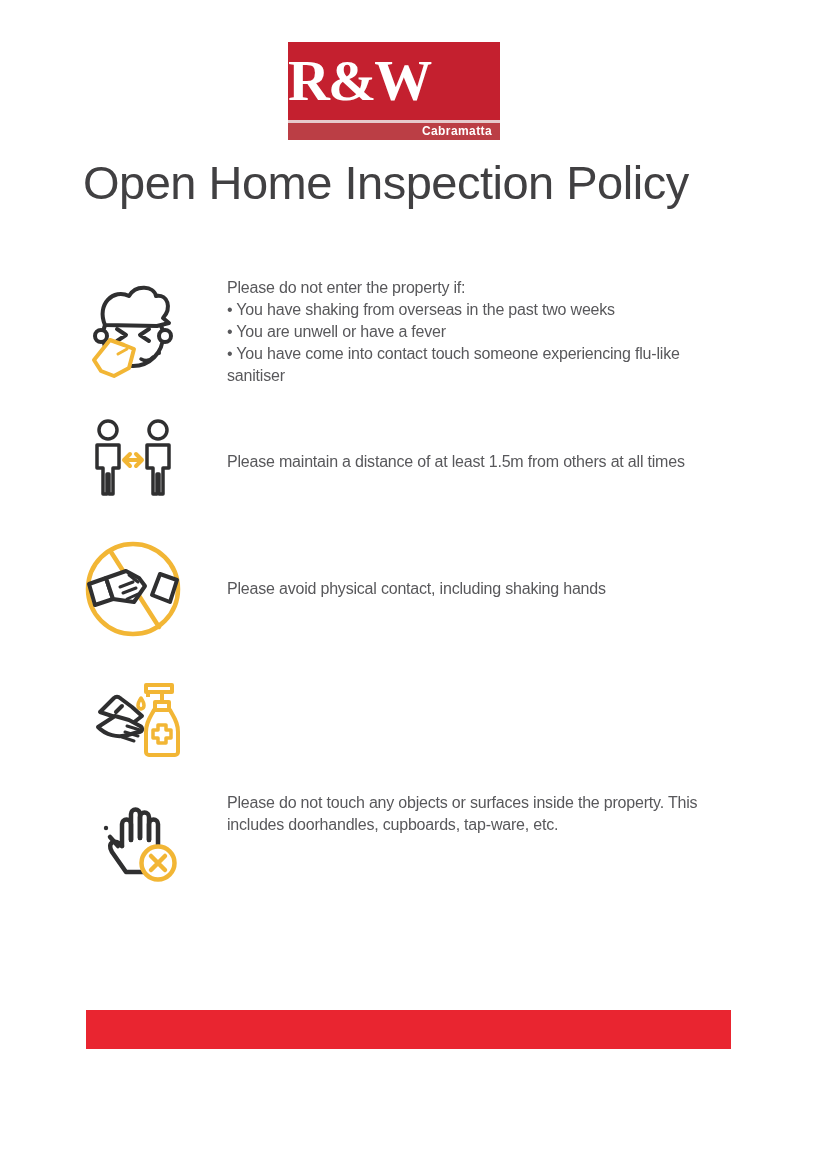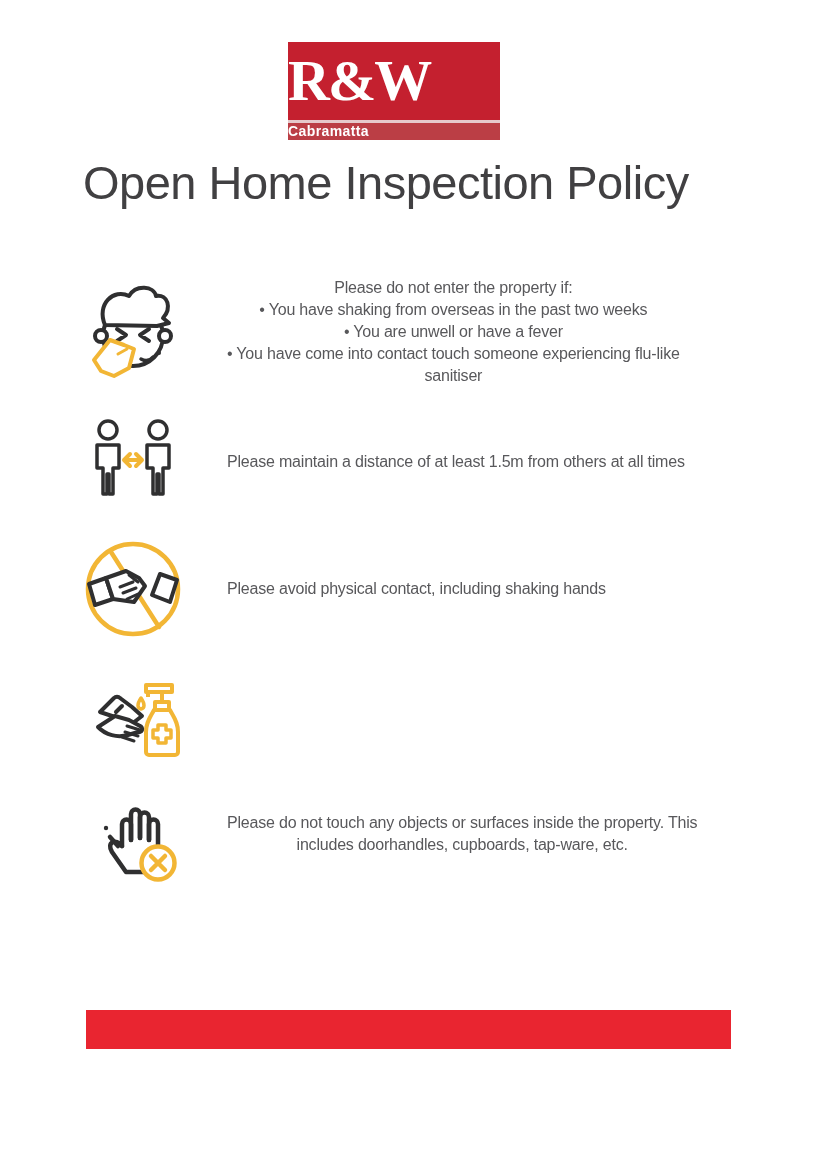--- a/index.html
+++ b/index.html
@@ -9,31 +9,31 @@
   }
   
   .logo { position:absolute; left:288px; top:42px; width:212px; height:98px; }
   .logo-main { height:78px; background:#C4202F; display:flex; align-items:center; justify-content:flex-start; }
   .logo-brand {
     color:#ffffff; font-family:"Liberation Serif", serif; font-weight:bold;
     font-size:58px; letter-spacing:-2px; line-height:1;
   }
   .logo-sep { height:3px; background:#e6c9cb; }
   .logo-band {
-    height:17px; background:#BB3E45; color:#ffffff; font-size:14px; font-weight:bold;
-    padding-right:8px; line-height:17px; letter-spacing:0.4px;
+    height:17px; background:#BB3E45; color:#ffffff; font-size:12px; font-weight:bold;
+    text-align:right; padding-right:8px; line-height:17px; letter-spacing:0.4px;
   }
   
   .title {
     position:absolute; left:83px; top:155px; font-size:47px; color:#414042;
     letter-spacing:-0.5px; white-space:nowrap;
   }
   
   .icon { position:absolute; }
-  .rule-text { position:absolute; left:227px; color:#58585B; font-size:16px; line-height:22px; letter-spacing:-0.2px;text-align:center; }
+  .rule-text { position:absolute; left:227px; color:#58585B; font-size:16px; line-height:22px; letter-spacing:-0.2px; }
   .rule-text div { white-space:nowrap; }
   
   .footer-bar { position:absolute; left:86px; top:1010px; width:645px; height:39px; background:#E92530; }
 </style>
 </head>
 <body>
 
 <div class="page">
 
   <div class="logo">
@@ -116,20 +116,20 @@
       <path d="M37,50 V24 a4.5,4.5 0 0 1 9,0 v24"></path>
       <path d="M46,48 V27 a4.5,4.5 0 0 1 9,0 v23"></path>
       <path d="M55,50 V34 a4.5,4.5 0 0 1 9,0 v24"></path>
       <path d="M28,56 c-6,-8 -16,-4 -10,6 l14,20 h22 l10,-24"></path>
       <path d="M16,47 l8,9"></path>
     </g>
     <circle cx="12" cy="38" r="2.2" fill="#2F2F30"></circle>
     <circle cx="64" cy="73" r="16.5" fill="#ffffff" stroke="#F2B635" stroke-width="4.5"></circle>
     <path d="M57,66 L71,80 M71,66 L57,80" stroke="#F2B635" stroke-width="4.5" stroke-linecap="round"></path>
   </svg>
-  <div class="rule-text" style="top:812px;">
+  <div class="rule-text" style="top:792px;">
     <div>Please do not touch any objects or surfaces inside the property. This</div>
     <div>includes doorhandles, cupboards, tap-ware, etc.</div>
   </div>
 
   <div class="footer-bar"></div>
 
 </div>
 
 </body></html>

